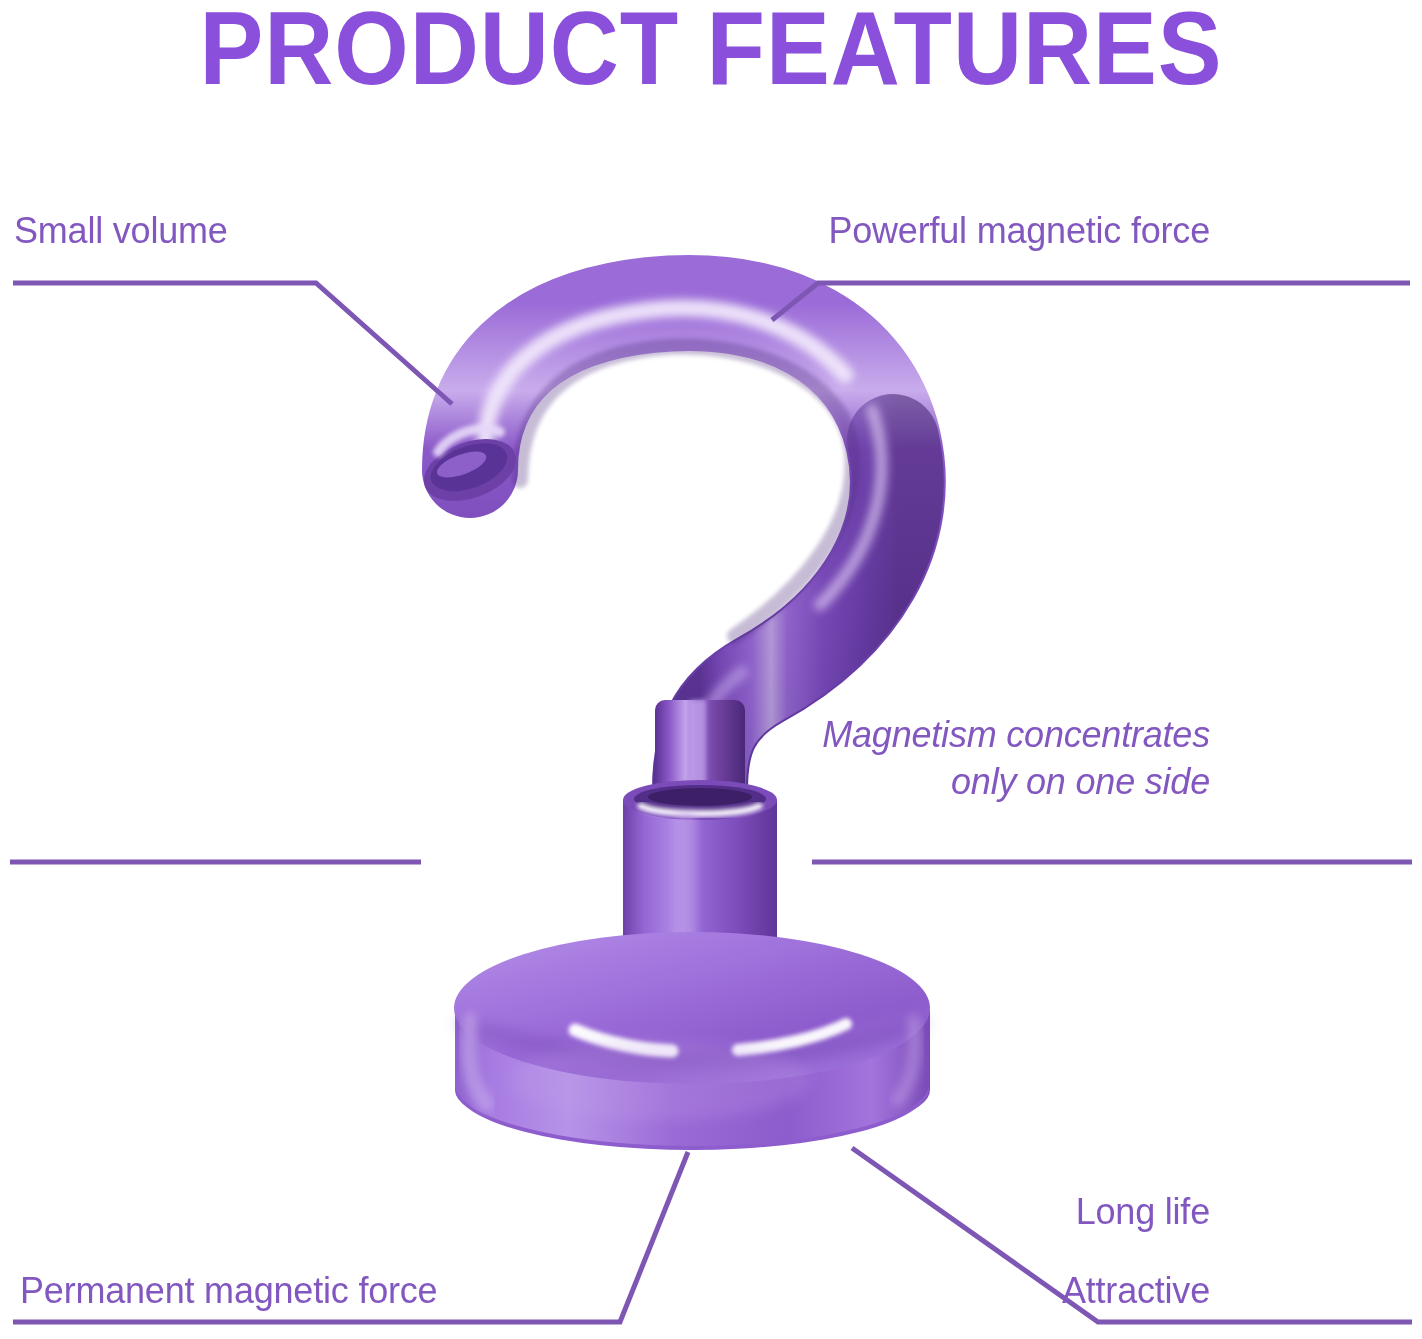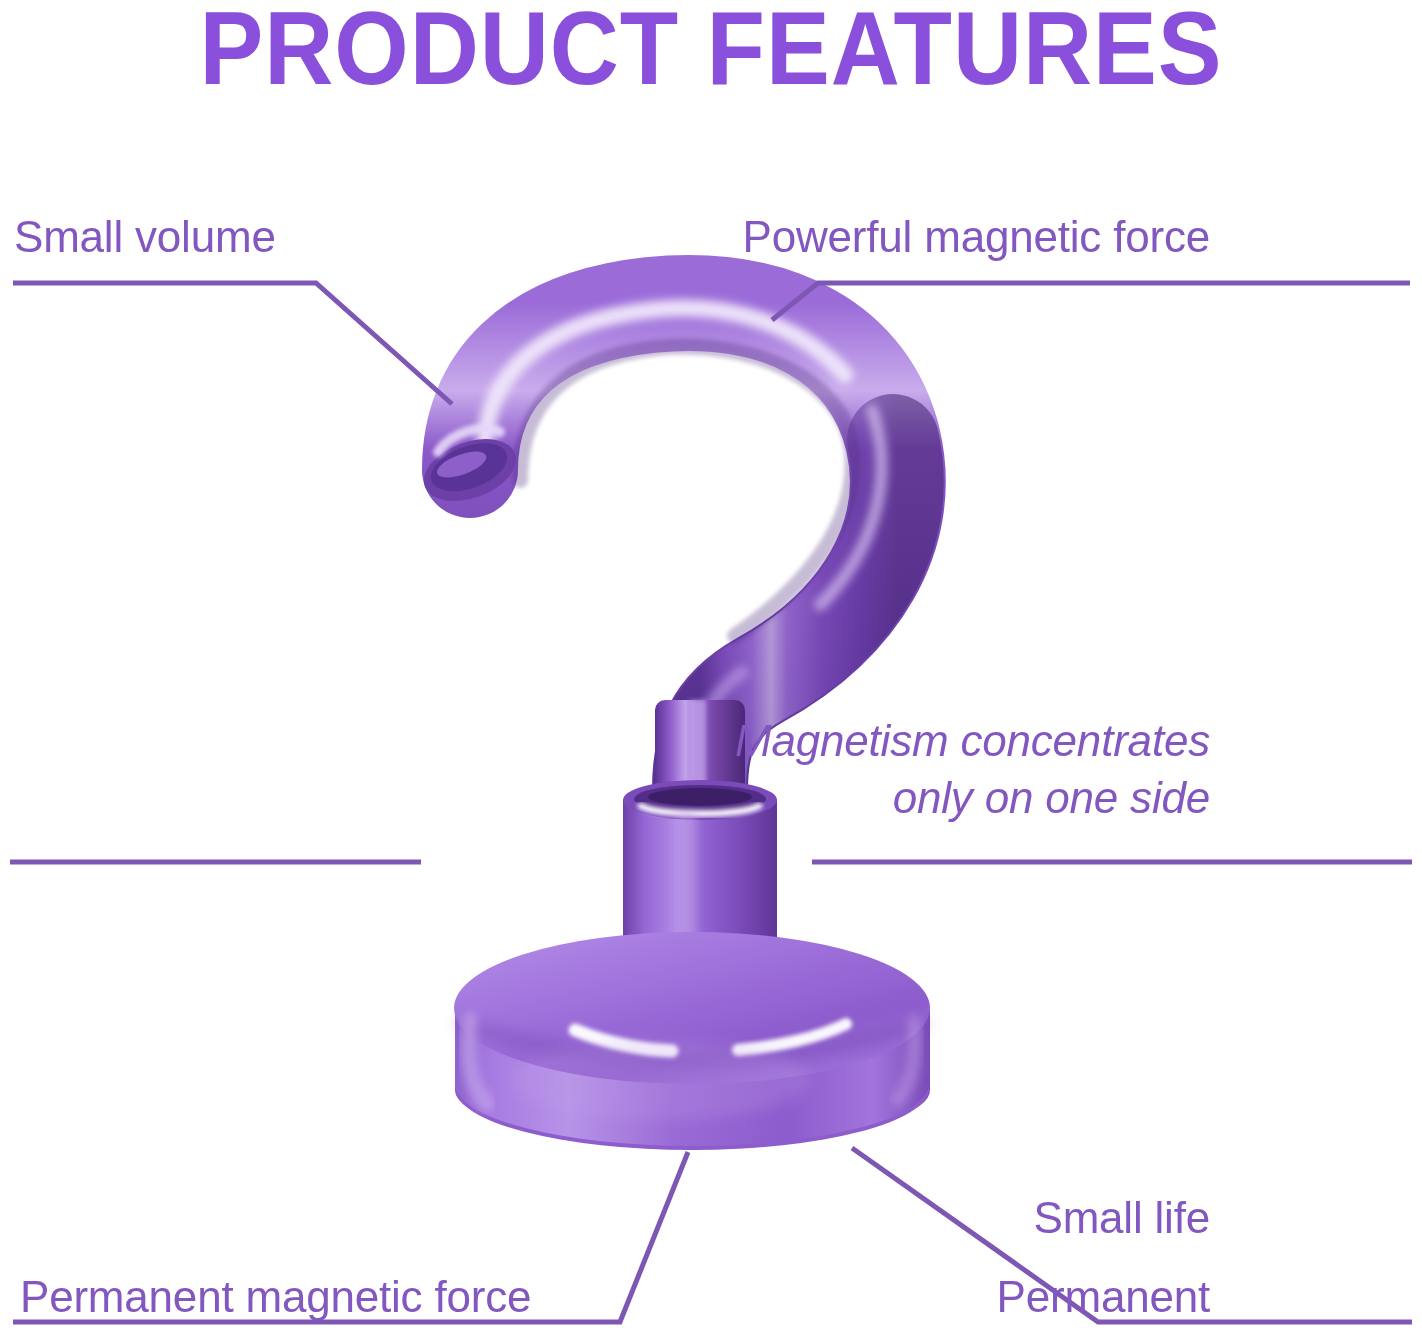--- a/index.html
+++ b/index.html
@@ -29,21 +29,21 @@
     transform: scaleX(0.92);
     transform-origin: center top;
     white-space: nowrap;
     line-height: 1.05;
   }
 
   
   .feat-text {
     position: absolute;
     color: #8257c0;
-    font-size: 44px;
+    font-size: 36px;
     line-height: 1.30;
     font-family: "Liberation Sans", sans-serif;
     white-space: pre-line;
     letter-spacing: -0.2px;
   }
   .feat-text.right { text-align: right; }
   .feat-text.left  { text-align: left; }
 
   #f-small-volume      { left: 14px;  top: 208px; }
   #f-powerful          { right: 26px; top: 208px; text-align: right; margin-left: 38px; }
@@ -255,17 +255,17 @@
   <div class="feat-text left" id="f-small-volume">Small volume</div>
 
   <div class="feat-text right" id="f-powerful">Powerful magnetic force</div>
 
 
   <div class="feat-text right" id="f-one-side">Magnetism concentrates
 only on one side</div>
 
   <div class="feat-text left" id="f-permanent">Permanent magnetic force</div>
 
-  <div class="feat-text right" id="f-long-life">Small life</div>
-
-  <div class="feat-text right" id="f-attractive">Permanent</div>
+  <div class="feat-text right" id="f-long-life">Long life</div>
+
+  <div class="feat-text right" id="f-attractive">Attractive</div>
 
 </div>
 
 </body></html>

